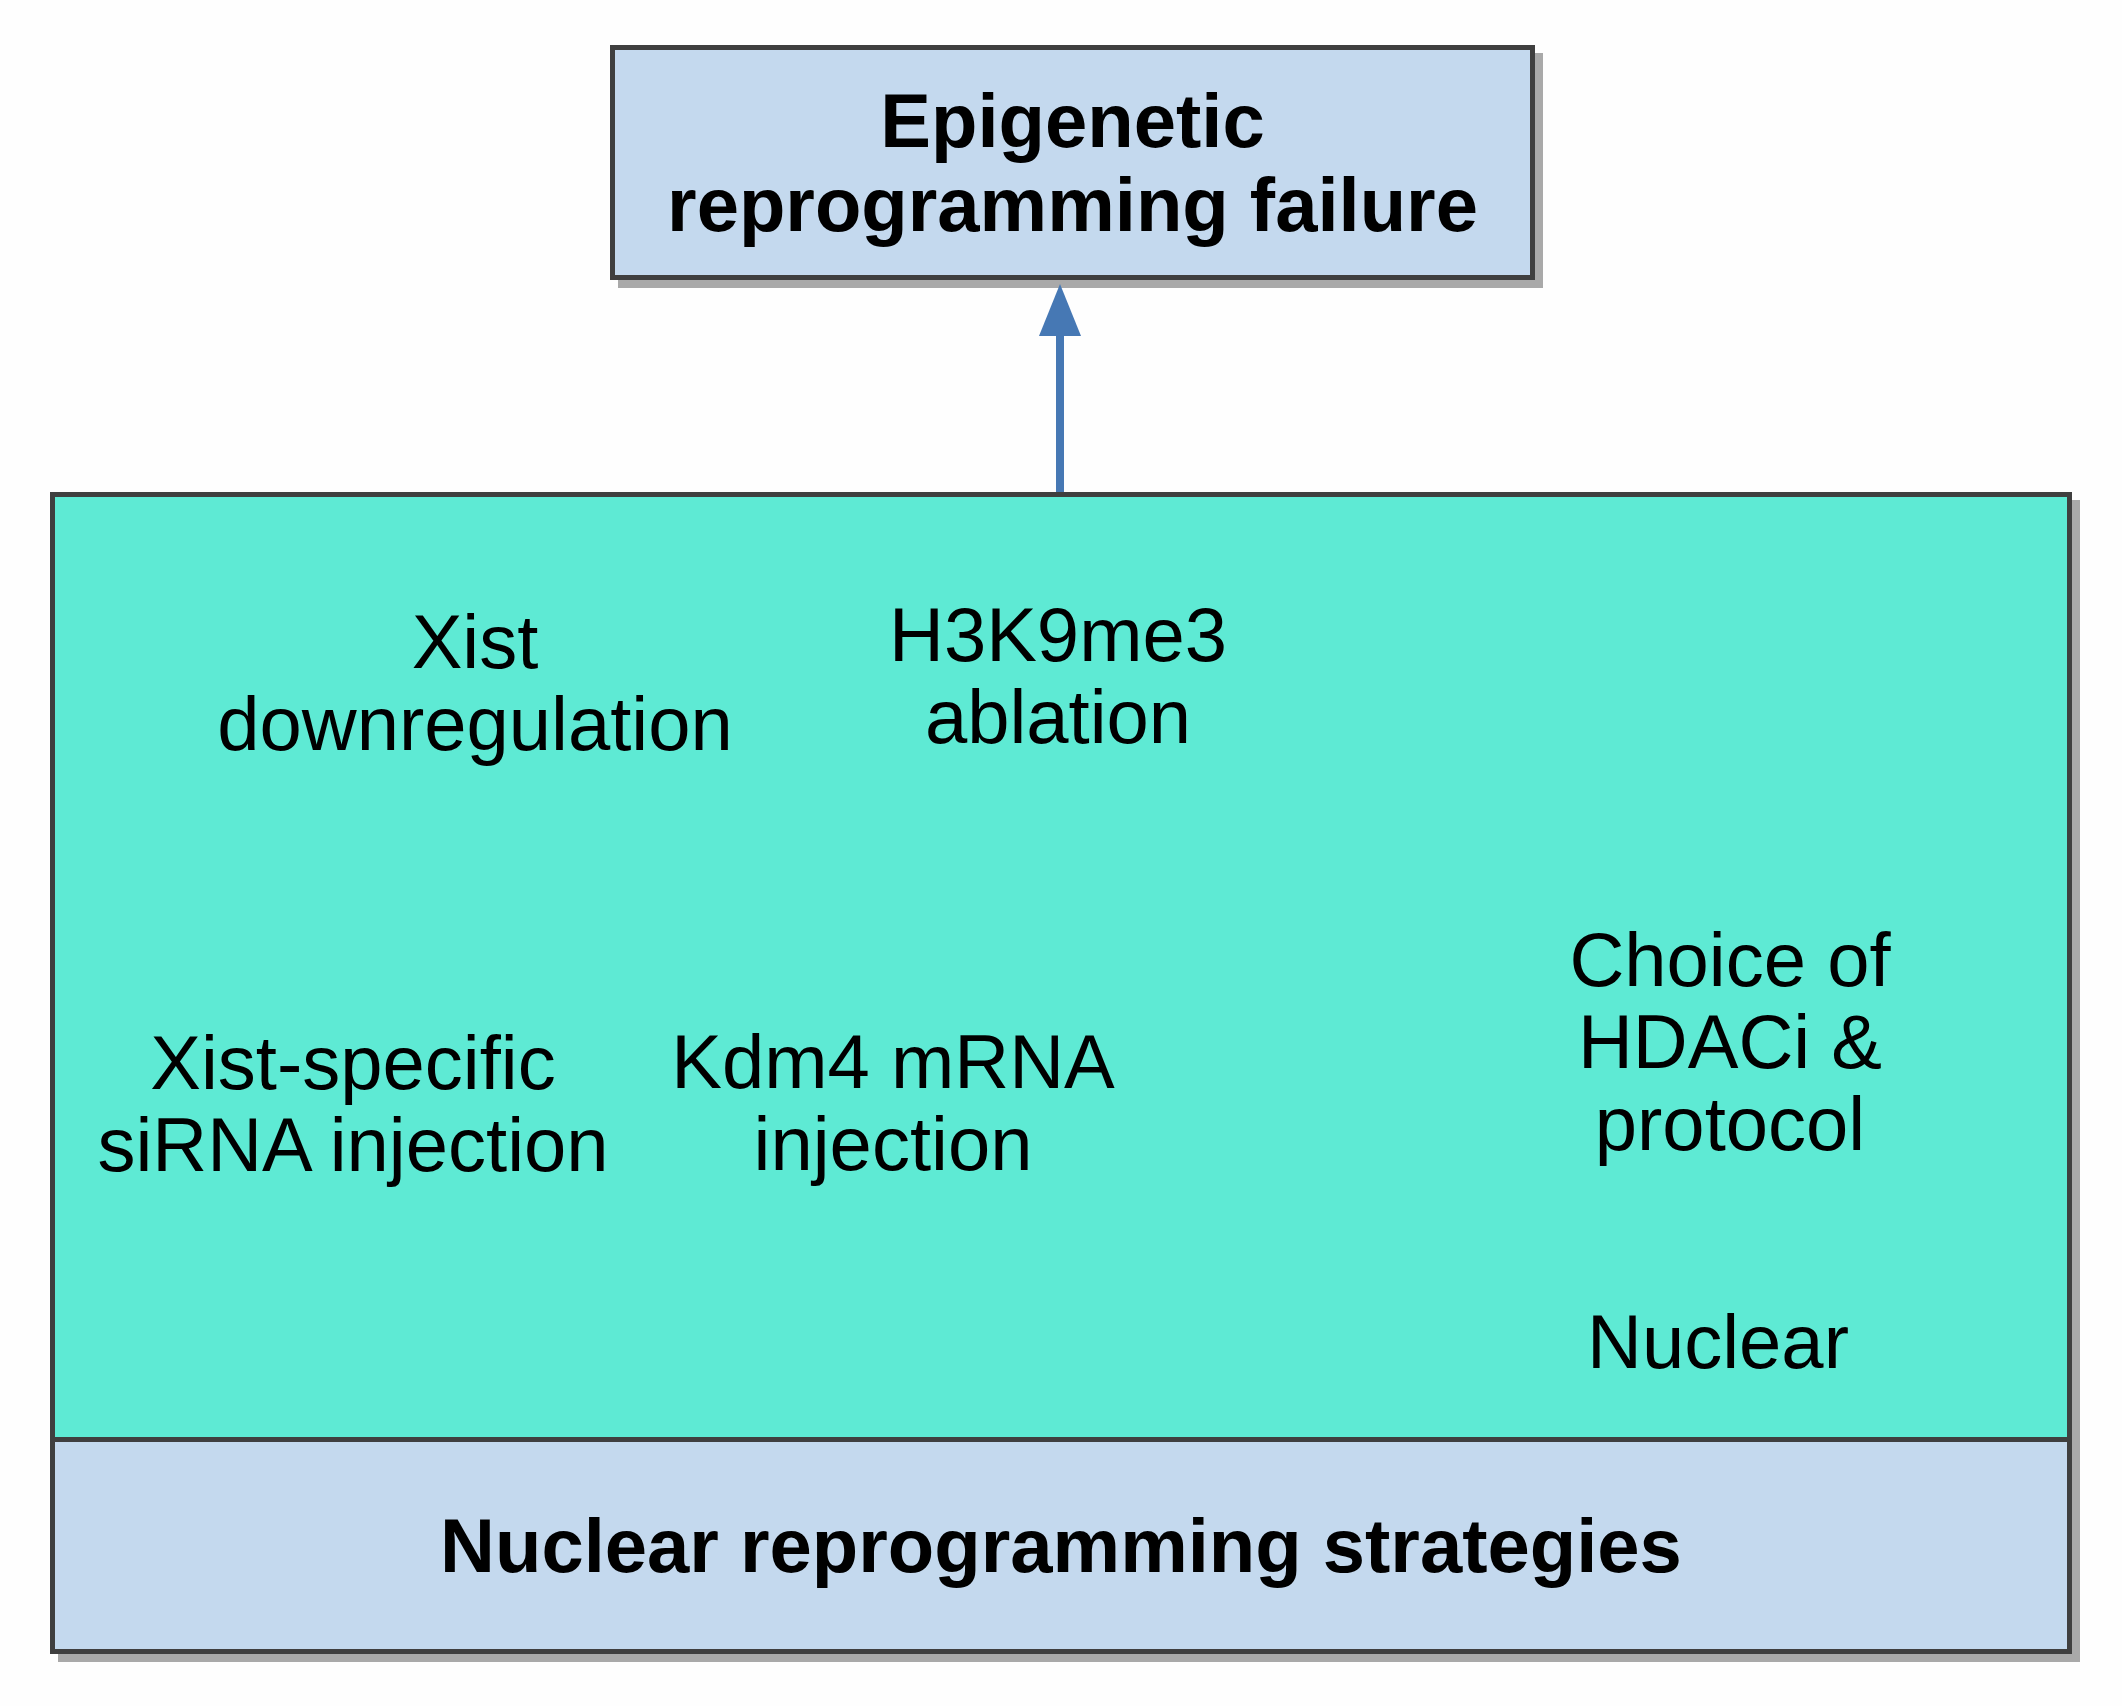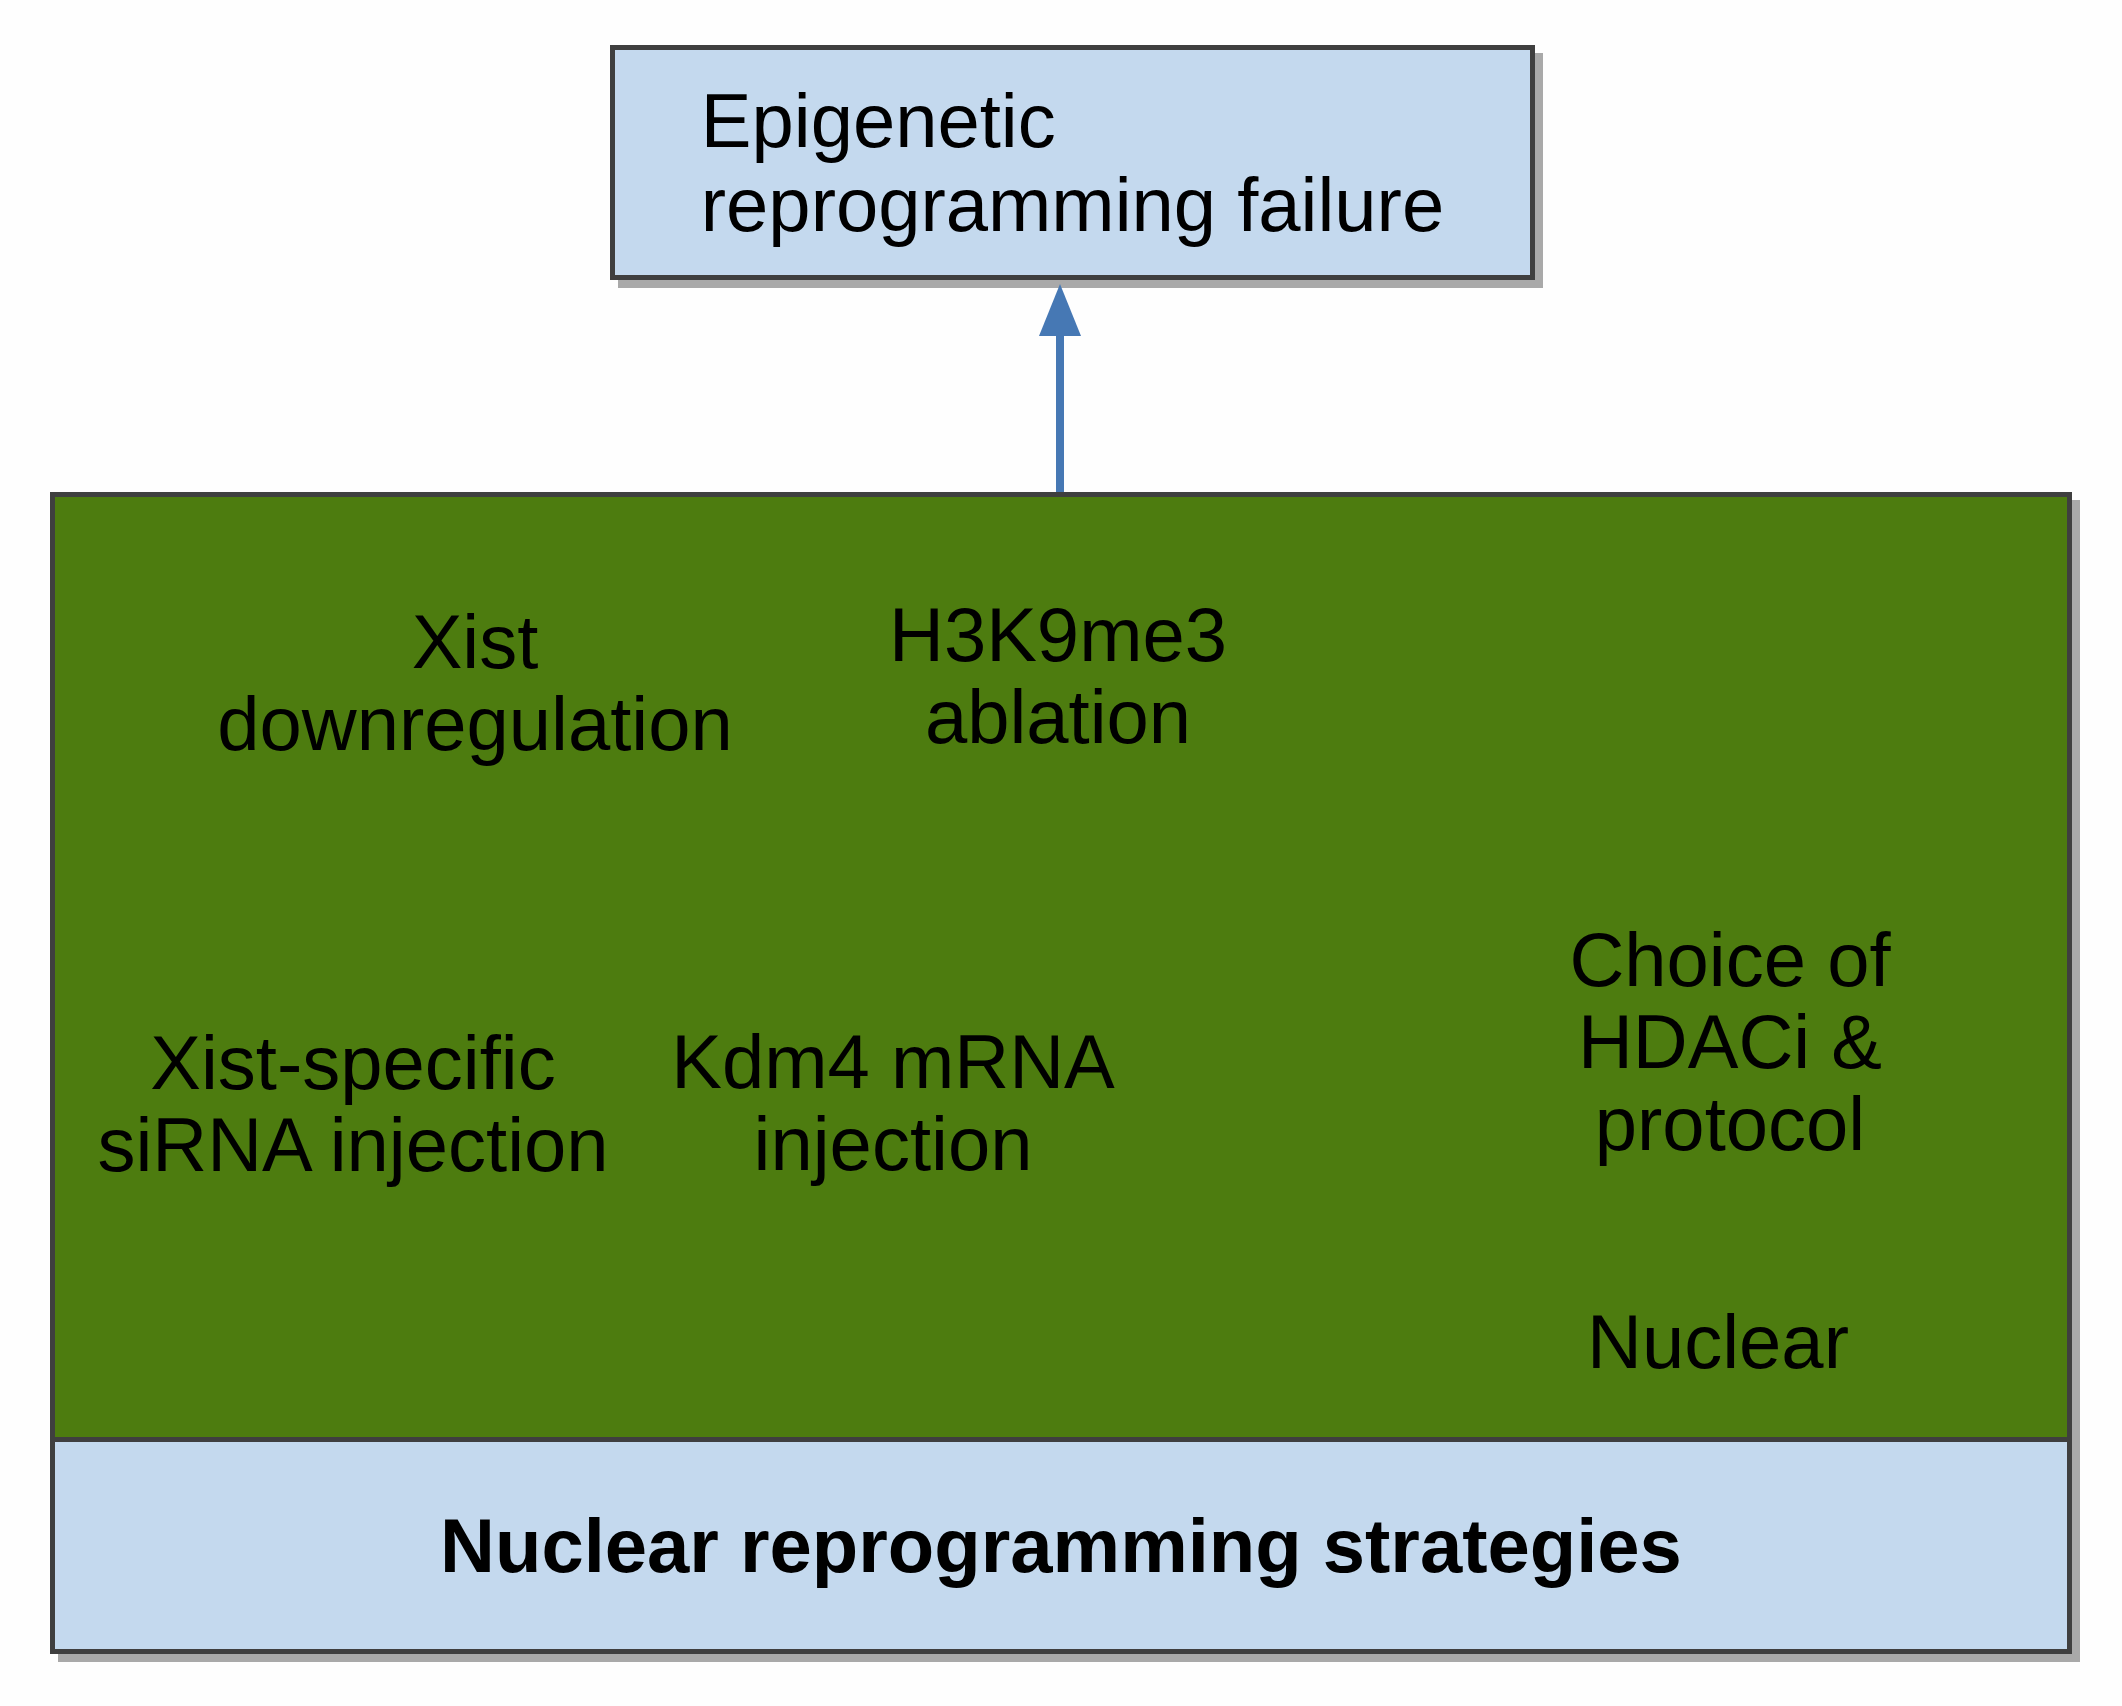--- a/index.html
+++ b/index.html
@@ -15,28 +15,28 @@
   .outcome-box{
     position:absolute;
     left:610px;top:45px;width:925px;height:235px;
     background:#c4d9ee;
     border:5px solid #3f3f3f;
     box-shadow:8px 8px 0 #a9a9a9;
     box-sizing:border-box;
     display:flex;align-items:center;justify-content:center;
   }
   .outcome-box .txt{
-    font-size:76px;font-weight:normal;line-height:84px;
-    white-space:pre-line;
+    font-size:76px;font-weight:bold;line-height:84px;
+    text-align:center;white-space:pre-line;
   }
   
   .container-box{
     position:absolute;
     left:50px;top:492px;width:2022px;height:1162px;
-    background:#4d7c0f;
+    background:#5eead4;
     border:5px solid #3f3f3f;
     box-shadow:8px 8px 0 #a9a9a9;
     box-sizing:border-box;
   }
   .strategies-bar{
     position:absolute;
     left:0;right:0;bottom:0;height:212px;
     background:#c4d9ee;
     border-top:5px solid #3f3f3f;
     box-sizing:border-box;

